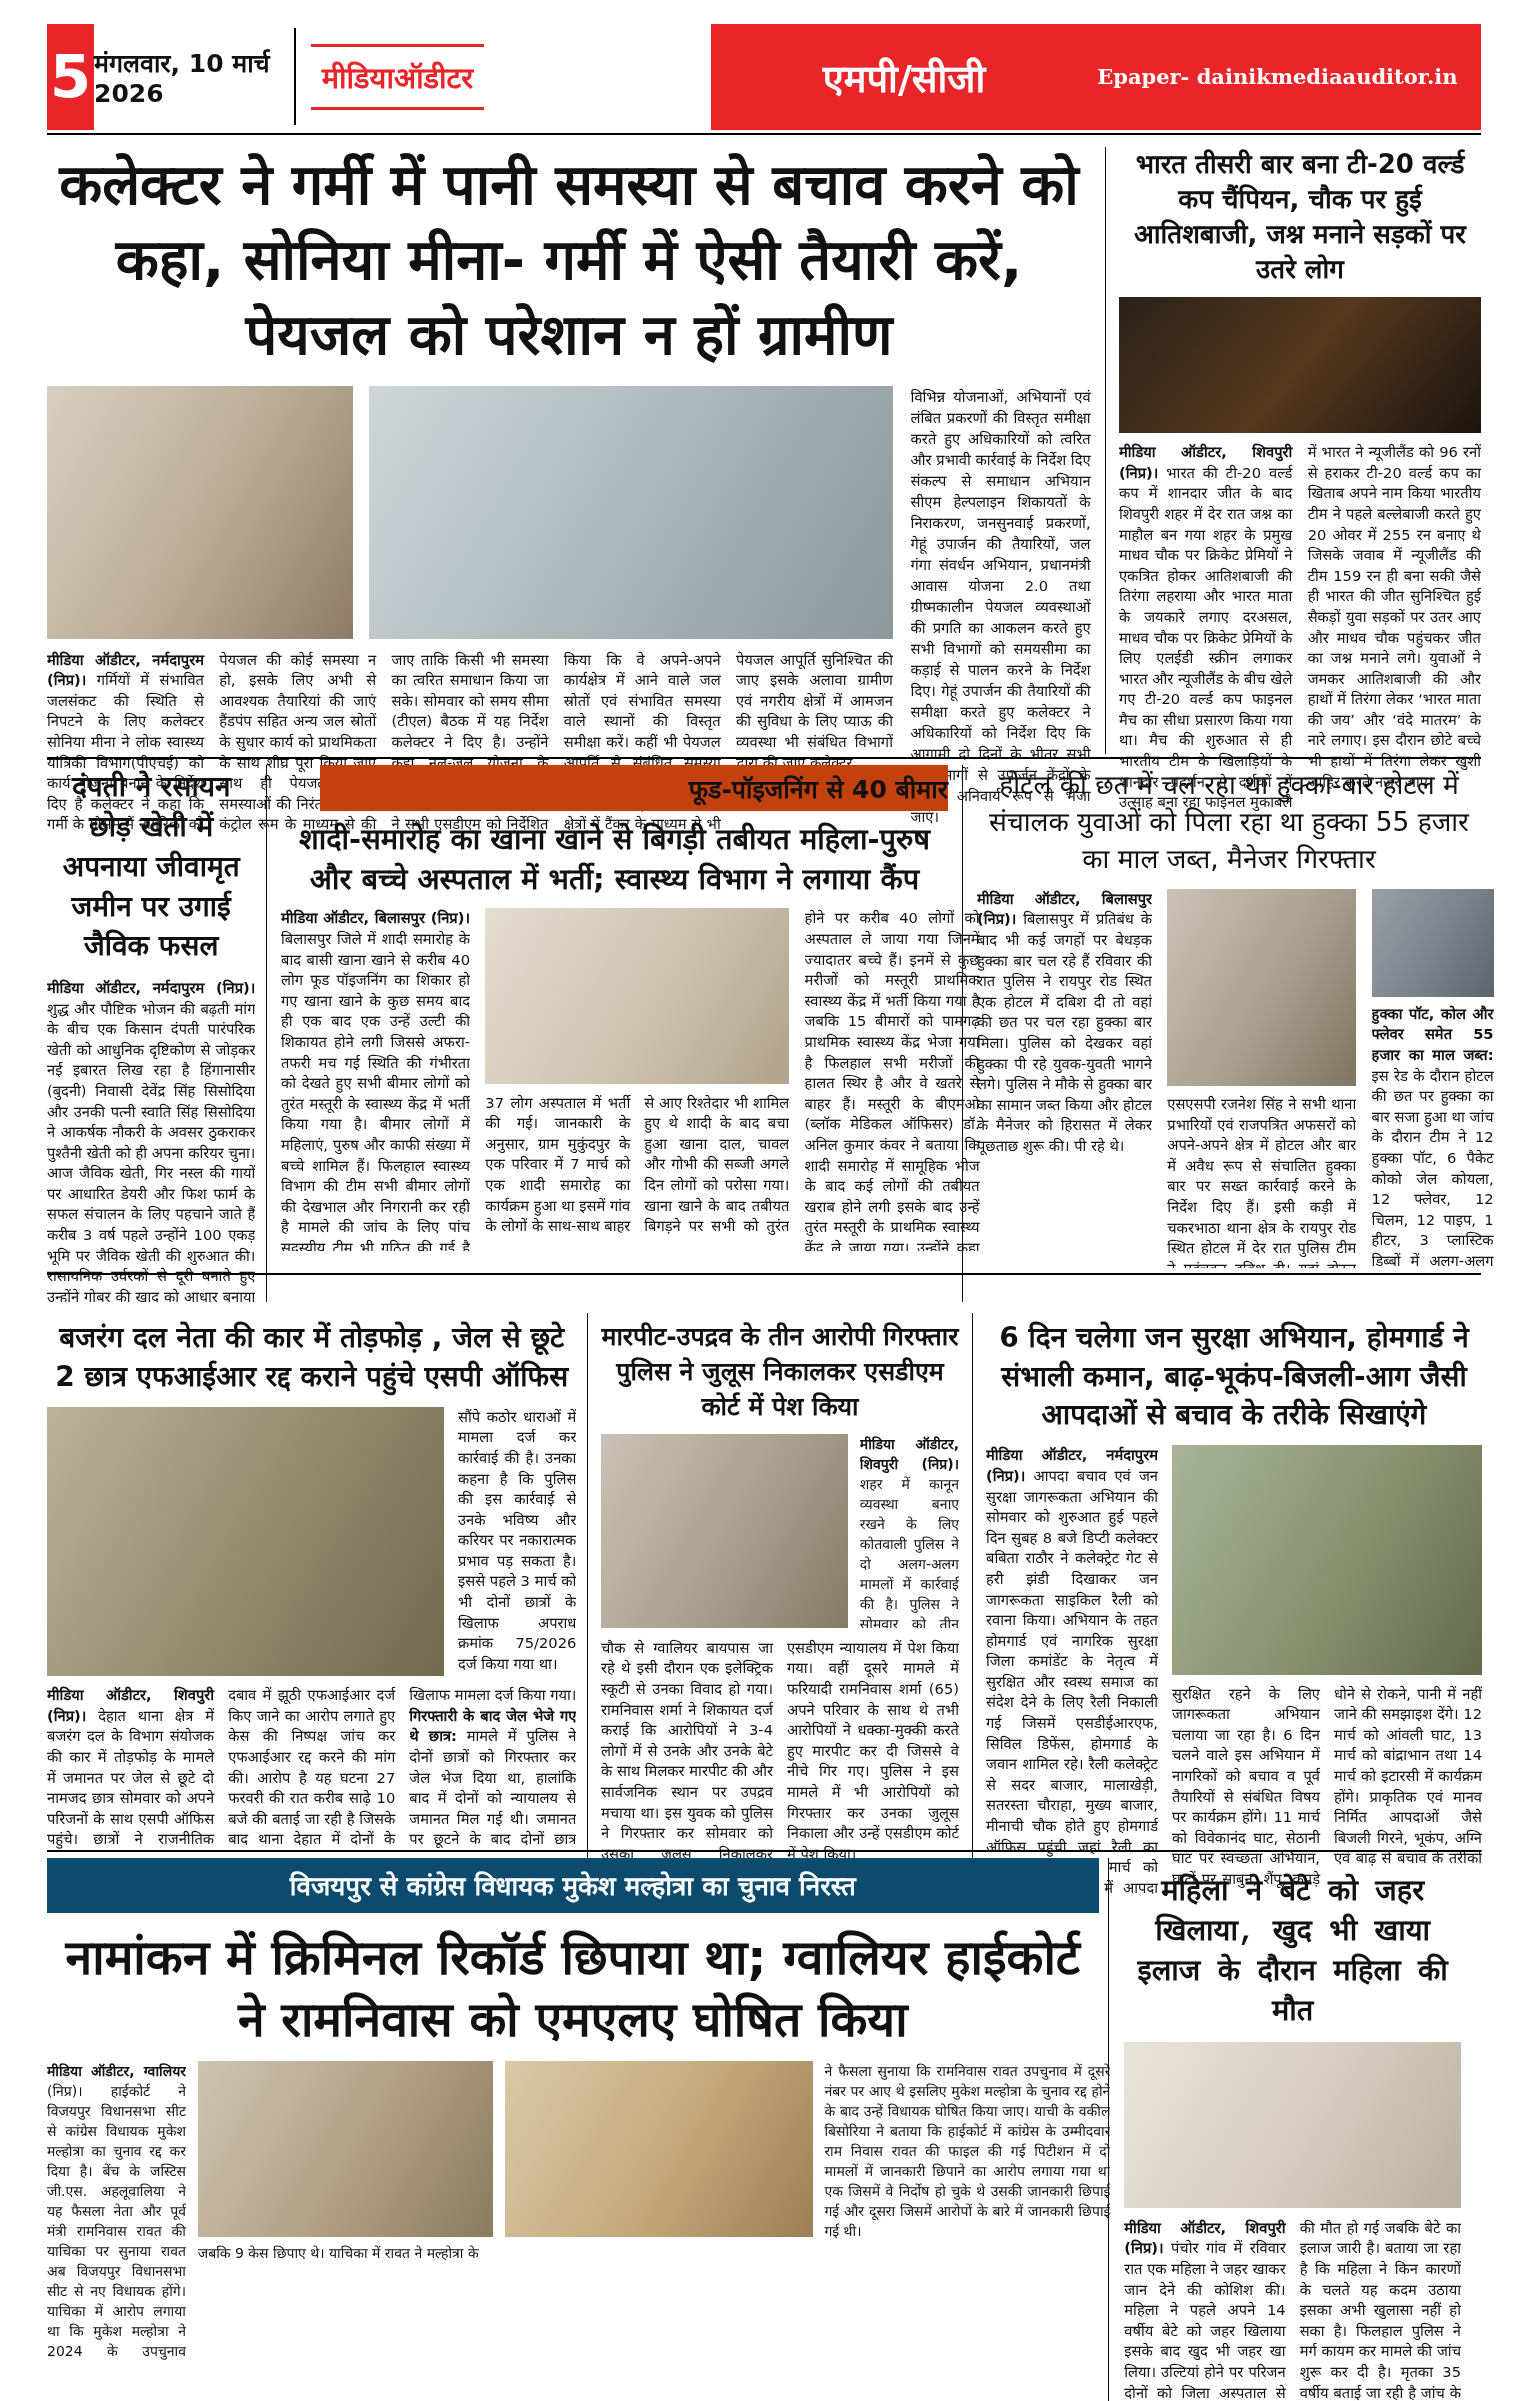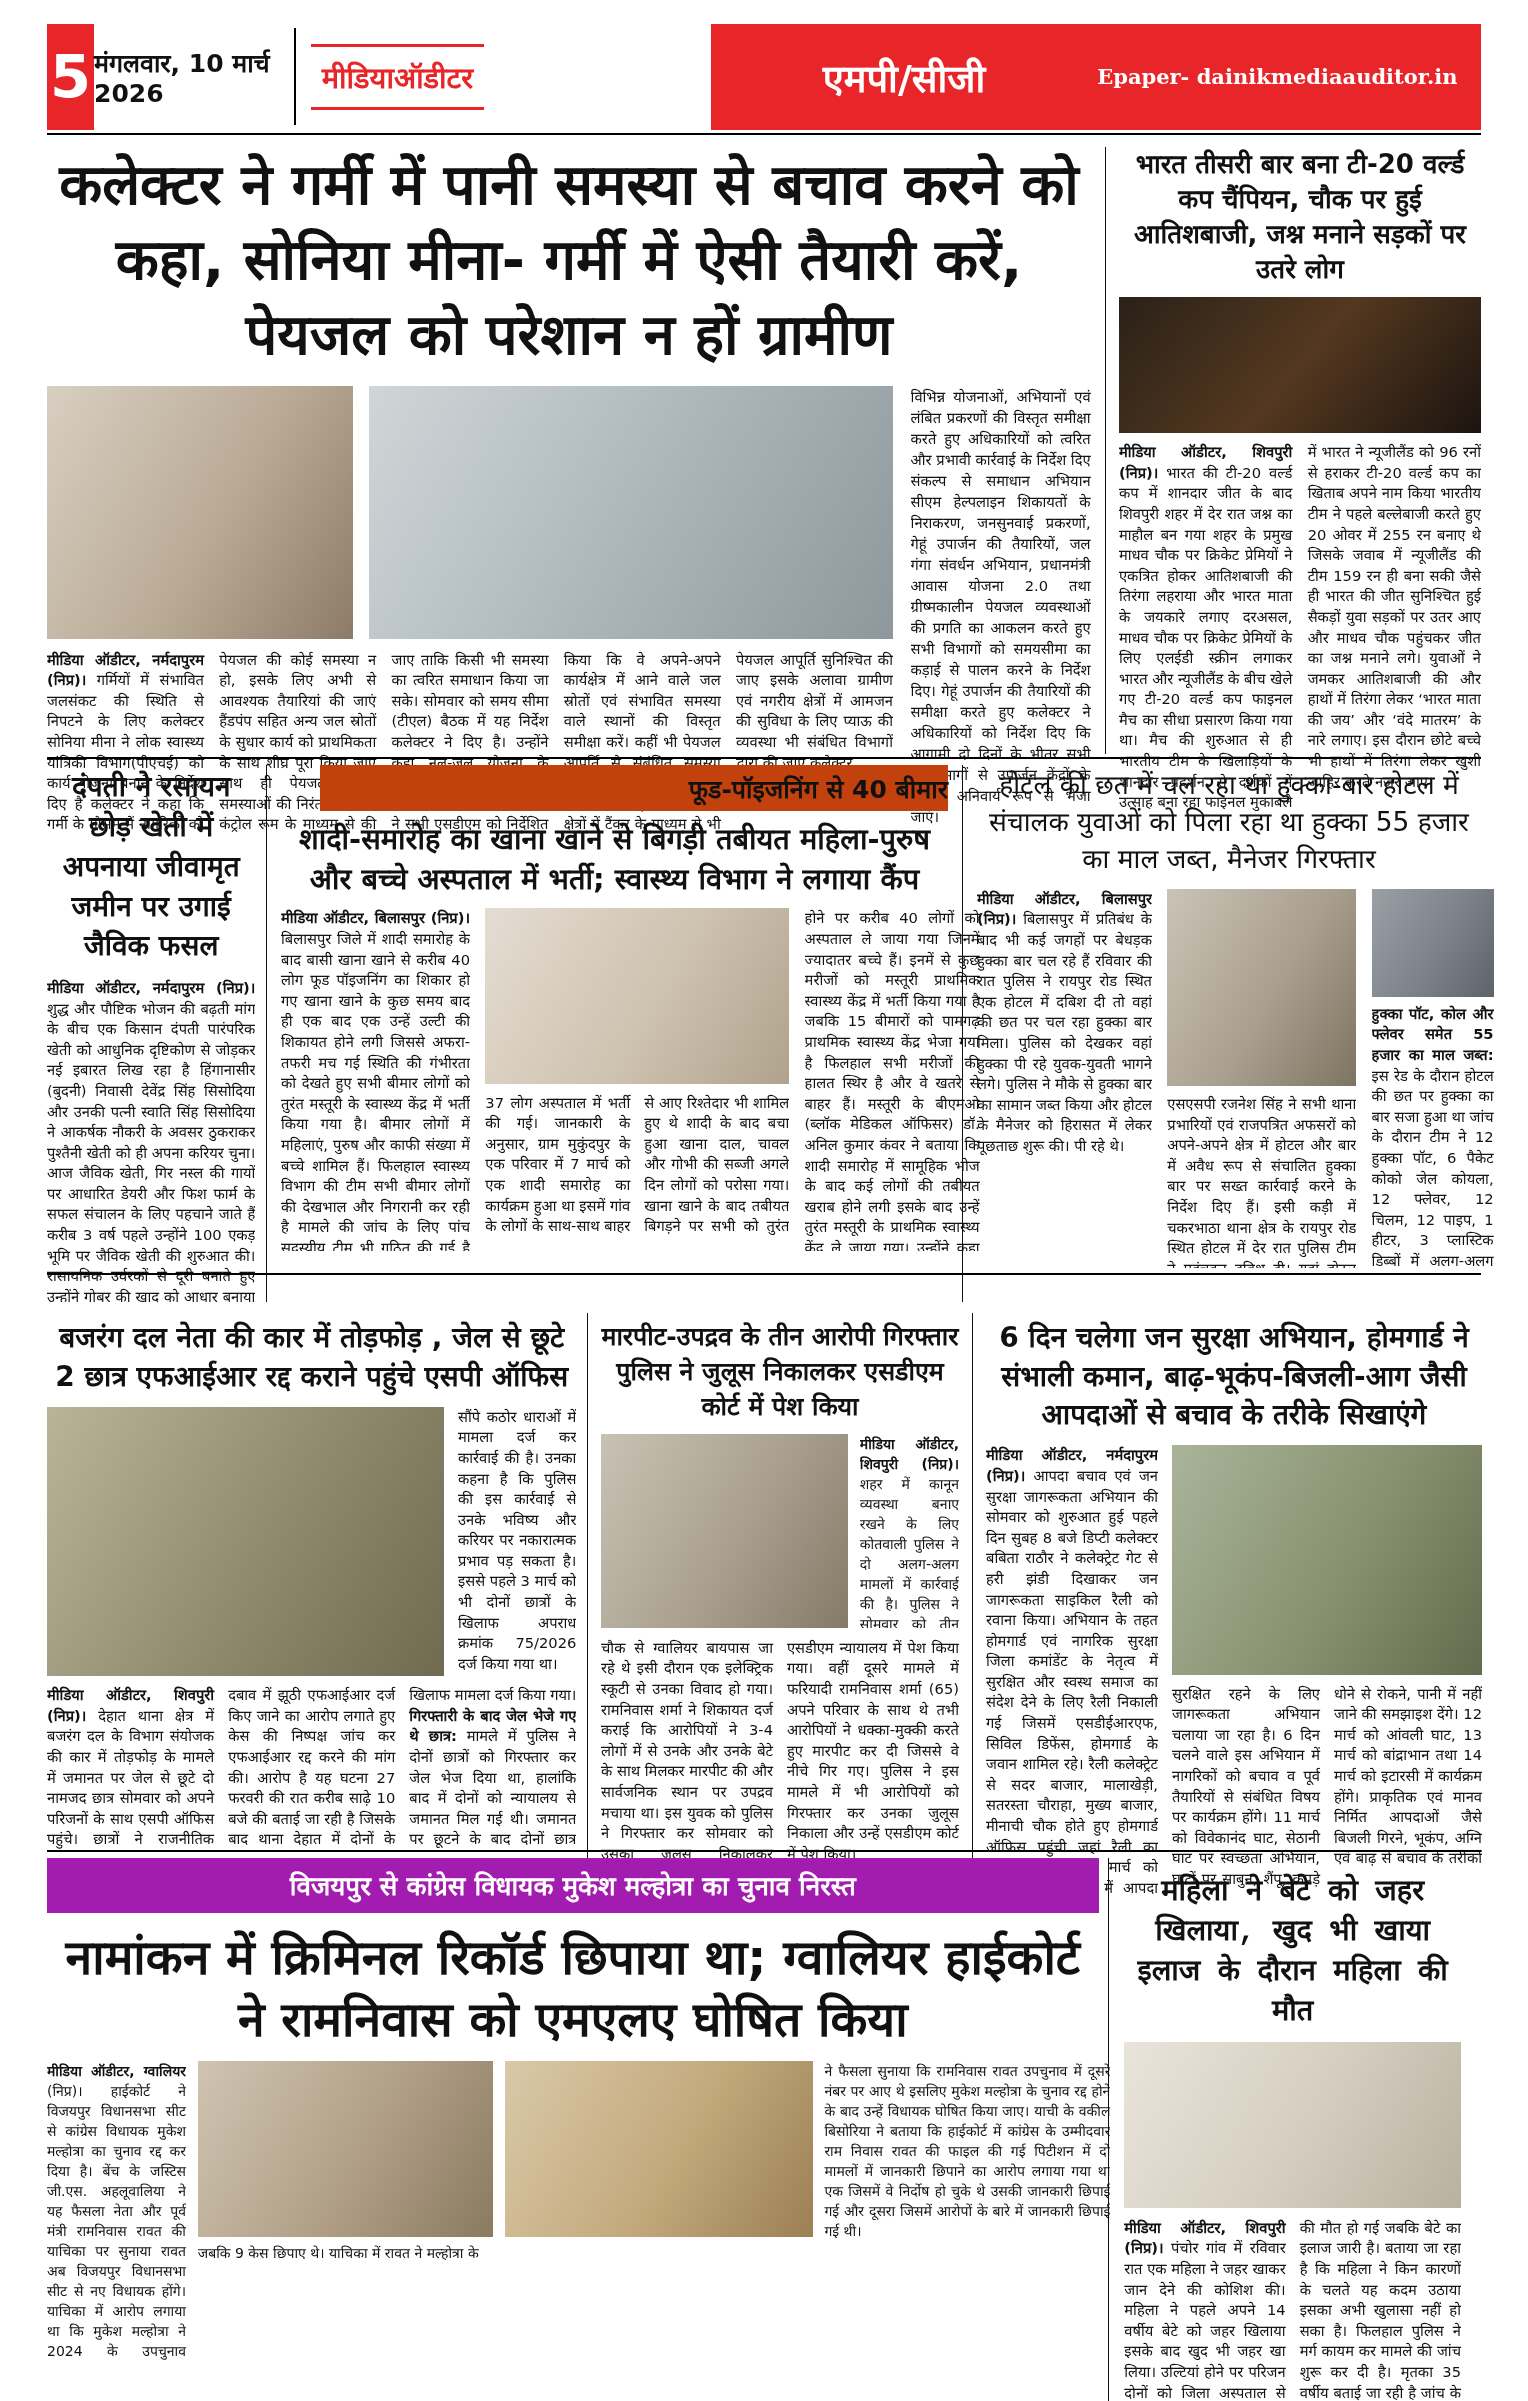--- a/index.html
+++ b/index.html
@@ -90,21 +90,21 @@
   .jl-cols{margin-top:9.4px;column-count:2;column-gap:14px;height:244px;}
   .suraksha{padding-left:13px;}
   .sk-grid{margin-top:10.6px;display:grid;grid-template-columns:172px 310px;column-gap:14px;}
   .sk-colL{height:449px;}
   .p-cycle{height:230px;}
   .sk-cols{margin-top:8.2px;column-count:2;column-gap:14px;height:209px;}
   
   .band4{position:absolute;top:1858px;left:47px;width:1434px;height:522px;
          display:grid;grid-template-columns:1061px 353px;column-gap:0;}
   .court{padding-right:9.4px;}
-  .banner{background:#a21caf;color:#fff;text-align:center;font-size:26px;font-weight:bold;padding:9.4px 0;}
+  .banner{background:#0c4a6e;color:#fff;text-align:center;font-size:26px;font-weight:bold;padding:9.4px 0;}
   .court-headline{margin:13px 0 10.6px;font-size:48px;line-height:1.3;font-weight:bold;text-align:center;}
   .court-grid{display:grid;grid-template-columns:139px 295px 308px:286px;grid-template-columns:139px 295px 308px 286px;column-gap:11.8px;}
   .court-colL{height:299px;font-size:14px;line-height:20px;}
   .p-cong{height:176px;}
   .p-stage{height:176px;}
   .cap{margin-top:5.9px;height:82px;font-size:14px;line-height:20px;}
   .court-colR{height:299px;font-size:14px;line-height:20px;}
   .poison{border-left:1.2px solid #111;padding-left:15.3px;}
   .po-headline{margin:15px 0 0;font-size:29px;line-height:1.38;font-weight:bold;text-align:center;font-family:Liberation Mono, monospace;}
   .p-bldg{height:166px;margin-top:9.4px;}

